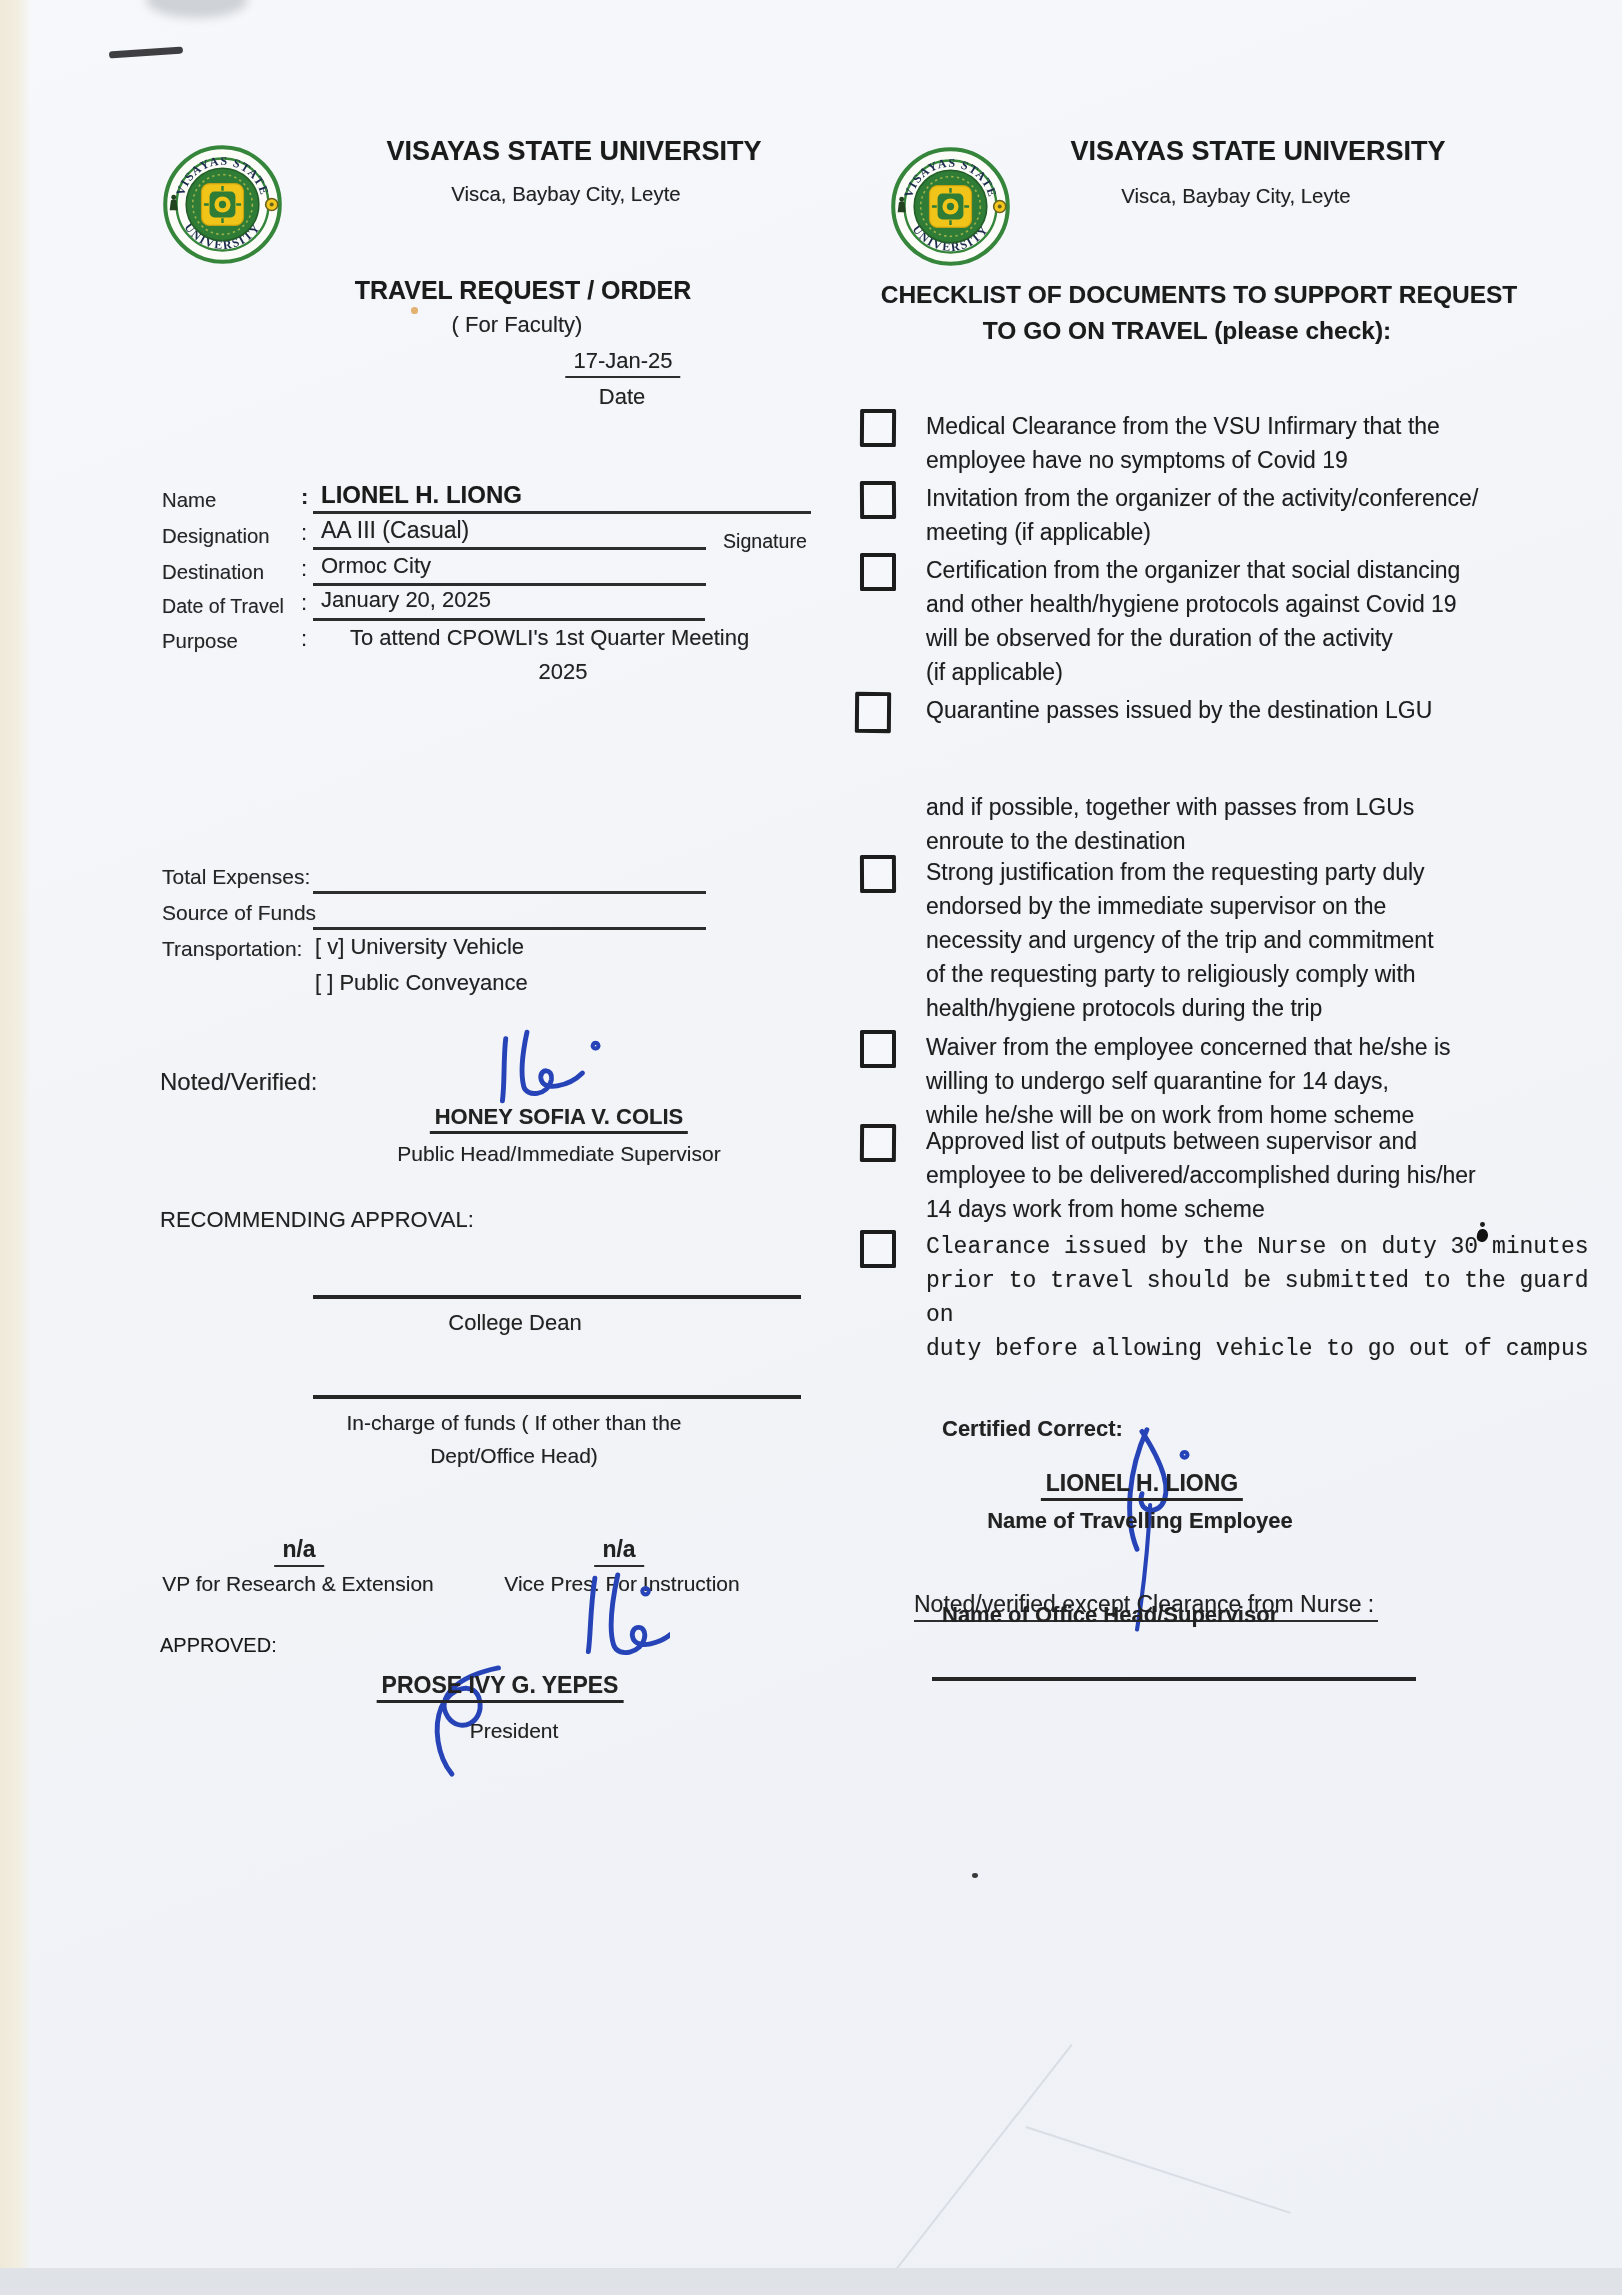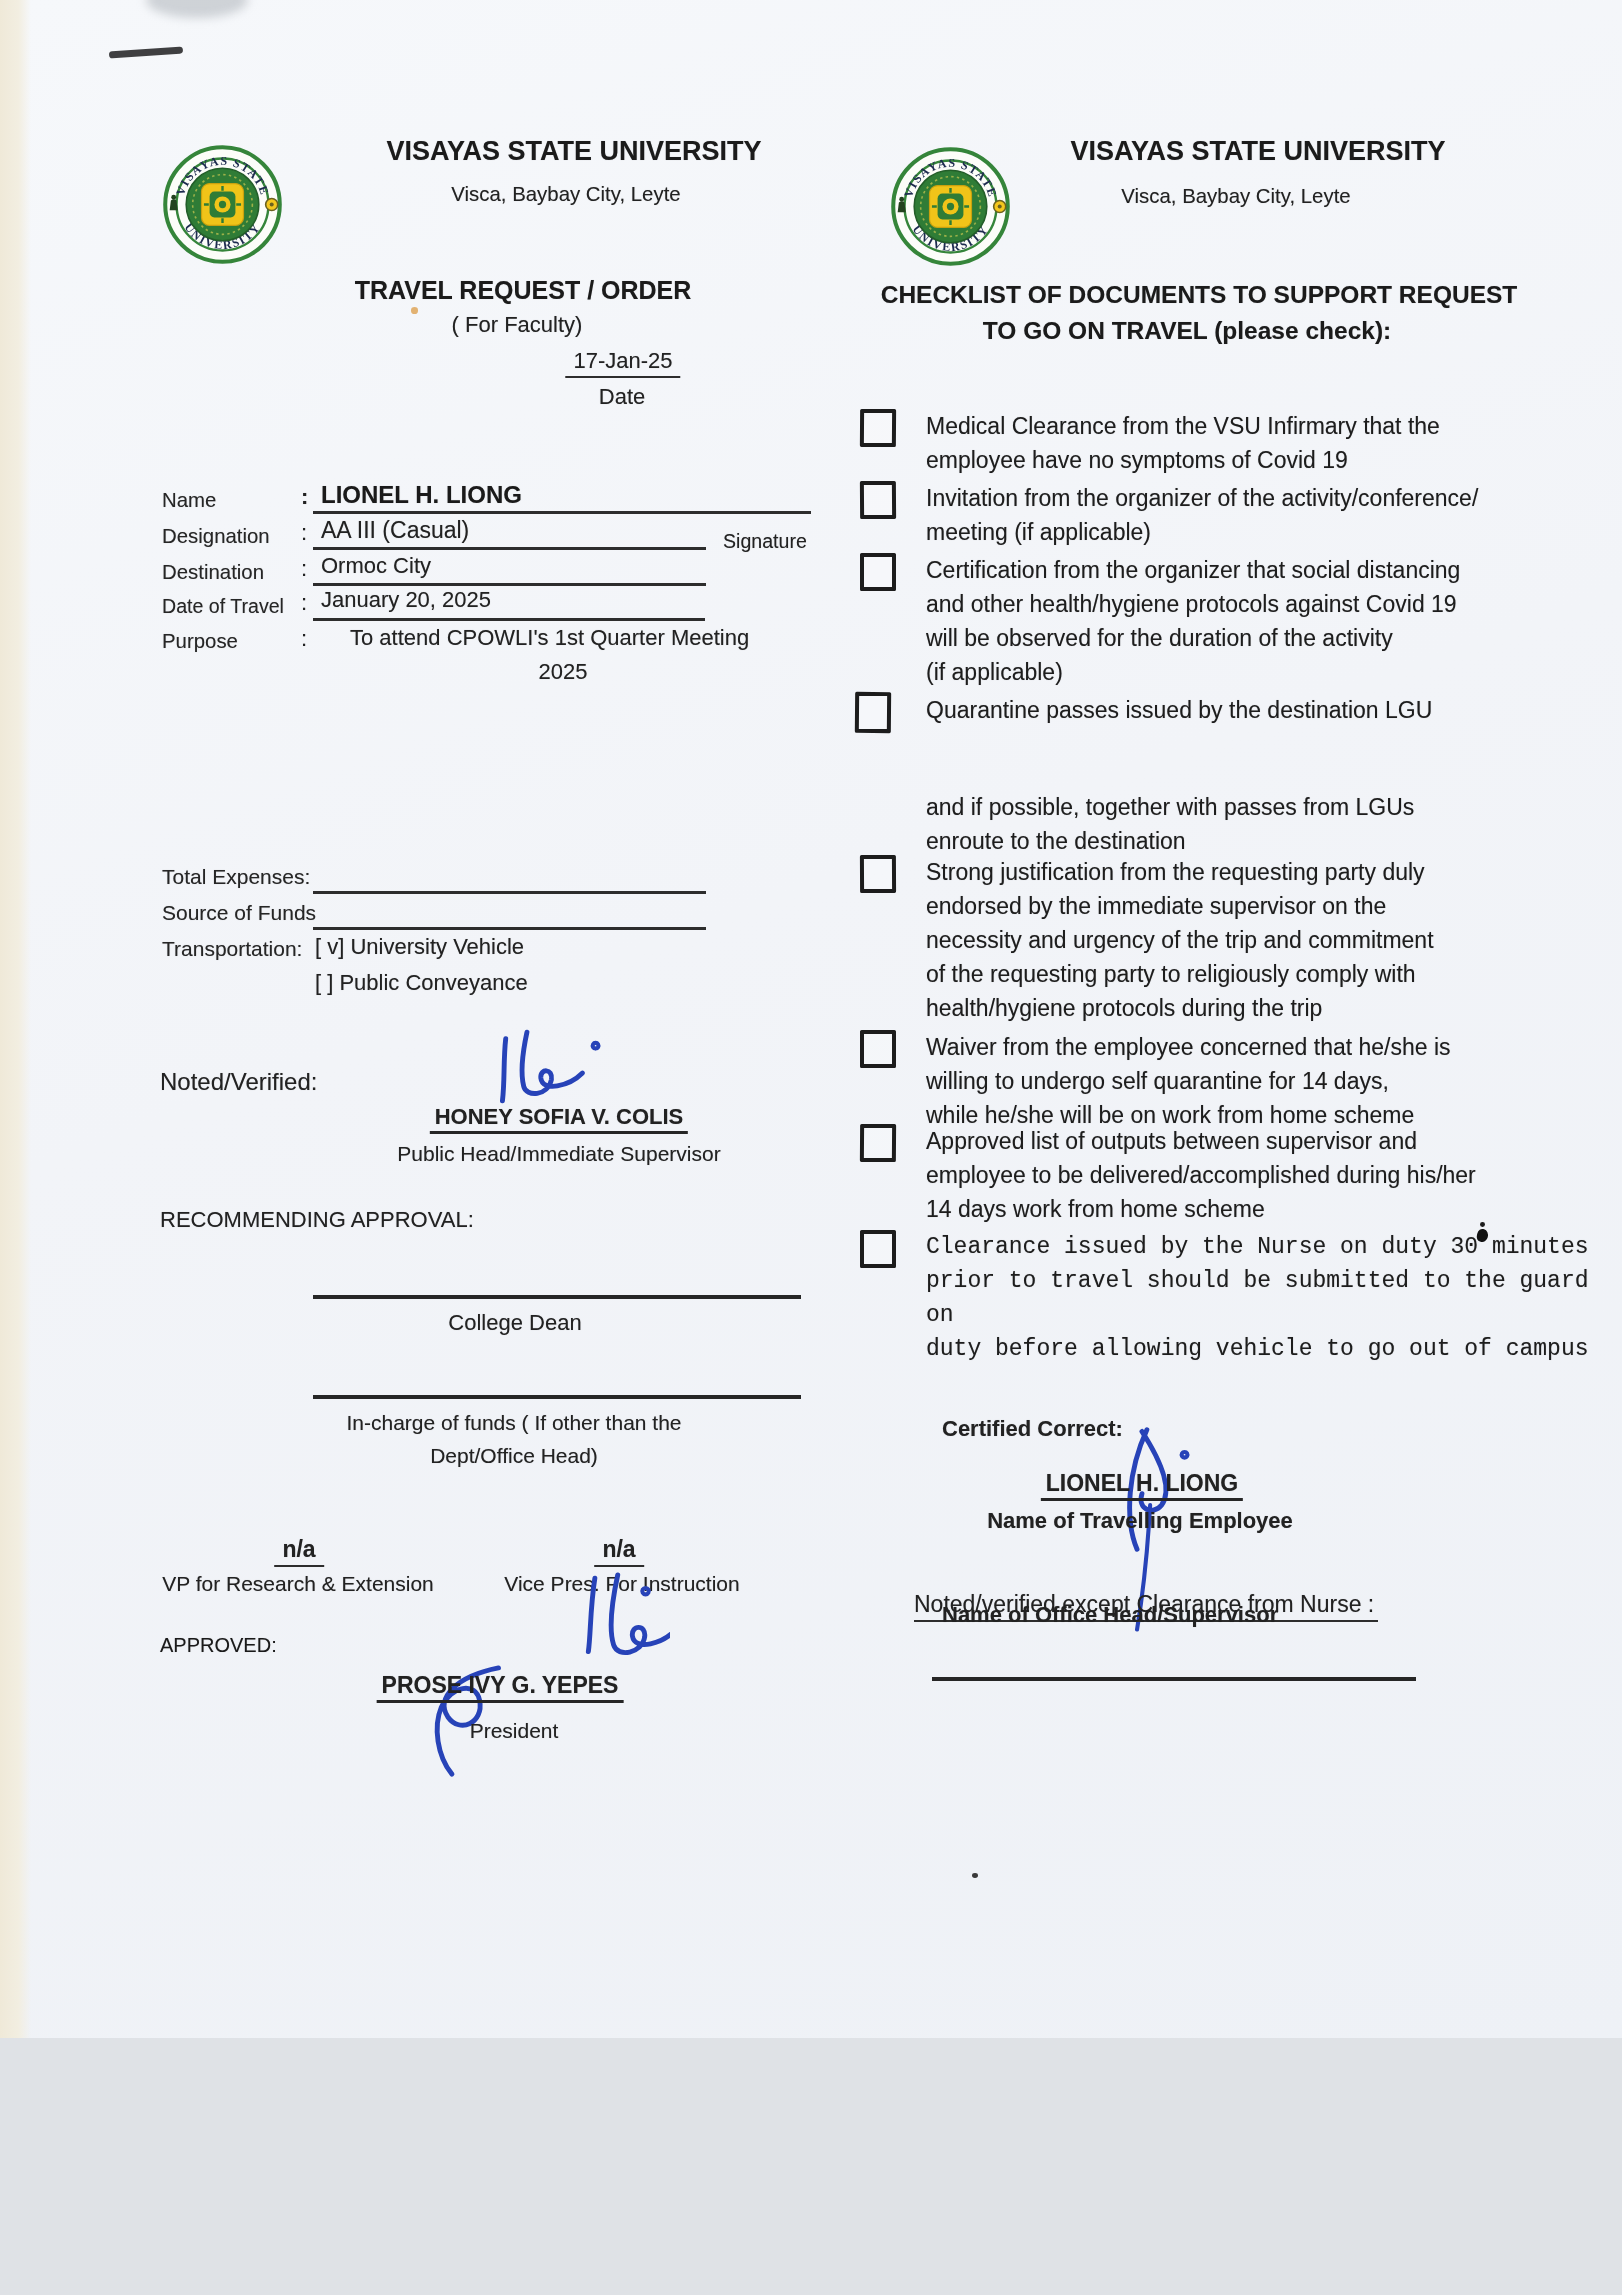--- a/index.html
+++ b/index.html
@@ -1,17 +1,17 @@
 <!DOCTYPE html>
 <html style="font-size:13px"><head>
 <meta charset="utf-8">
 <style>
   html,body{margin:0;padding:0;background:#dfe2e6;}
   #doc{
-    position:relative;width:1622px;height:2038px;overflow:hidden;
+    position:relative;width:1622px;height:2268px;overflow:hidden;
     background:linear-gradient(160deg,#f6f8fb 0%,#f2f4f8 45%,#eef1f6 100%);
     font-family:"Liberation Sans",sans-serif;color:#222;
   }
   #doc *{box-sizing:border-box;}
   .abs{position:absolute;}
   .txt{position:absolute;white-space:nowrap;text-shadow:0 0 0.8px rgba(50,50,50,.35);}
   .ctr{transform:translateX(-50%);}
   .pre{white-space:pre-line;margin-left:8px;}
   .ul4{position:absolute;border-bottom:3.3px solid #2d2d2d;}
   .ul5{position:absolute;border-bottom:4.1px solid #262626;}

